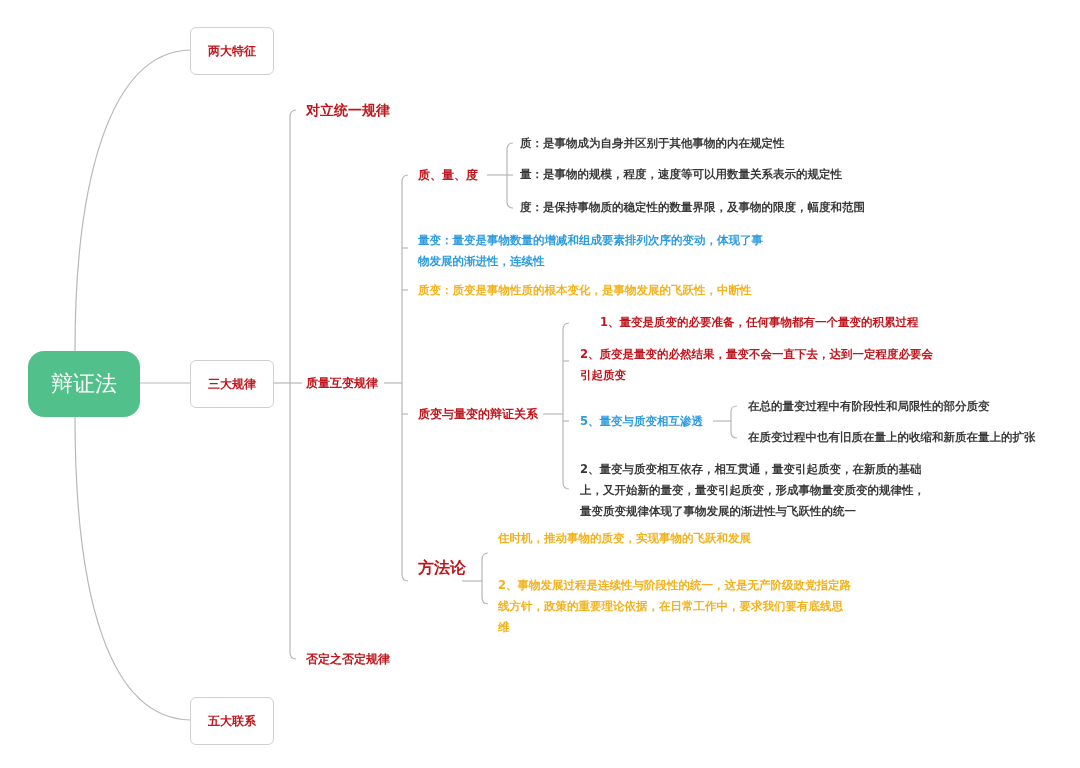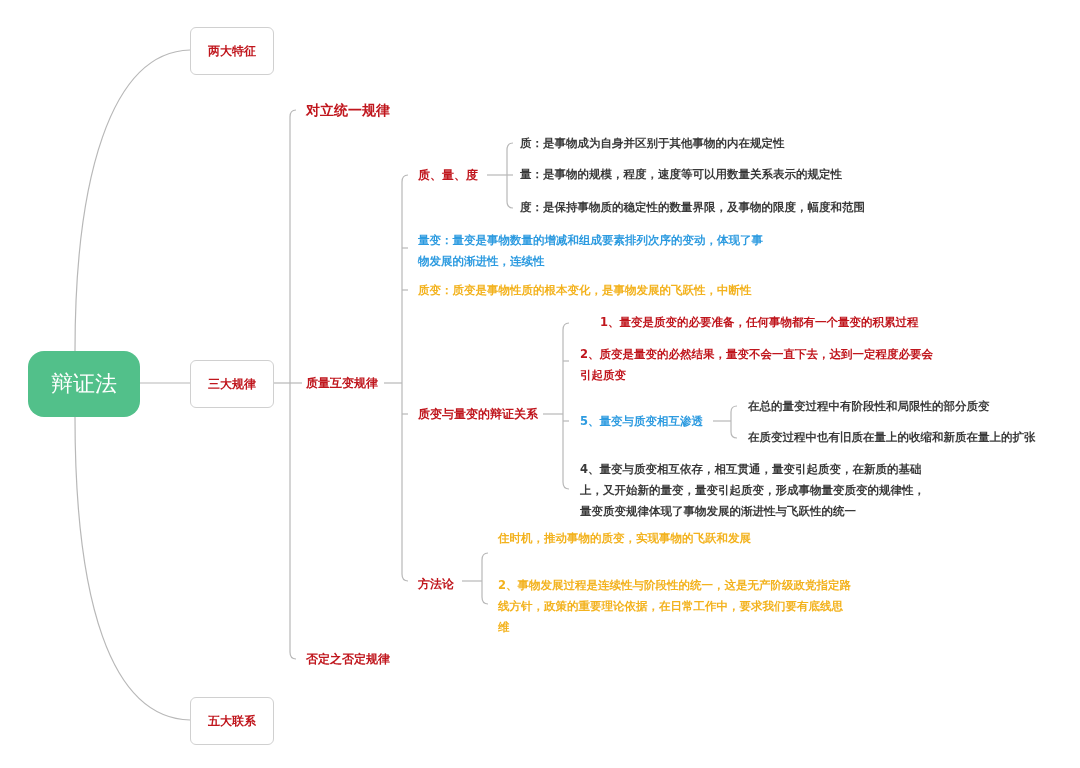--- a/index.html
+++ b/index.html
@@ -82,26 +82,26 @@
 
 <div class="node red s12" style="left:580px; top:312px;margin-left:20px;">1、量变是质变的必要准备，任何事物都有一个量变的积累过程</div>
 <div class="node red s12" style="left:580px; top:344px;">
   <div>2、质变是量变的必然结果，量变不会一直下去，达到一定程度必要会</div>
   <div>引起质变</div>
 </div>
 <div class="node blue s12" style="left:580px; top:411px;">5、量变与质变相互渗透</div>
 <div class="node dark s12" style="left:748px; top:396px;">在总的量变过程中有阶段性和局限性的部分质变</div>
 <div class="node dark s12" style="left:748px; top:427px;">在质变过程中也有旧质在量上的收缩和新质在量上的扩张</div>
 <div class="node dark s12" style="left:580px; top:459px;">
-  <div>4、量变与质变相互依存，相互贯通，量变引起质变，在新质的基础</div>
+  <div>2、量变与质变相互依存，相互贯通，量变引起质变，在新质的基础</div>
   <div>上，又开始新的量变，量变引起质变，形成事物量变质变的规律性，</div>
   <div>量变质变规律体现了事物发展的渐进性与飞跃性的统一</div>
 </div>
 
-<div class="node red" style="left:418px; top:576px; font-size:12px;">方法论</div>
+<div class="node red" style="left:418px; top:558px; font-size:16px;">方法论</div>
 <div class="node gold s12" style="left:498px; top:528px;">
   <div>住时机，推动事物的质变，实现事物的飞跃和发展</div>
 </div>
 <div class="node gold s12" style="left:498px; top:575px;">
   <div>2、事物发展过程是连续性与阶段性的统一，这是无产阶级政党指定路</div>
   <div>线方针，政策的重要理论依据，在日常工作中，要求我们要有底线思</div>
   <div>维</div>
 </div>
 
 </body></html>

